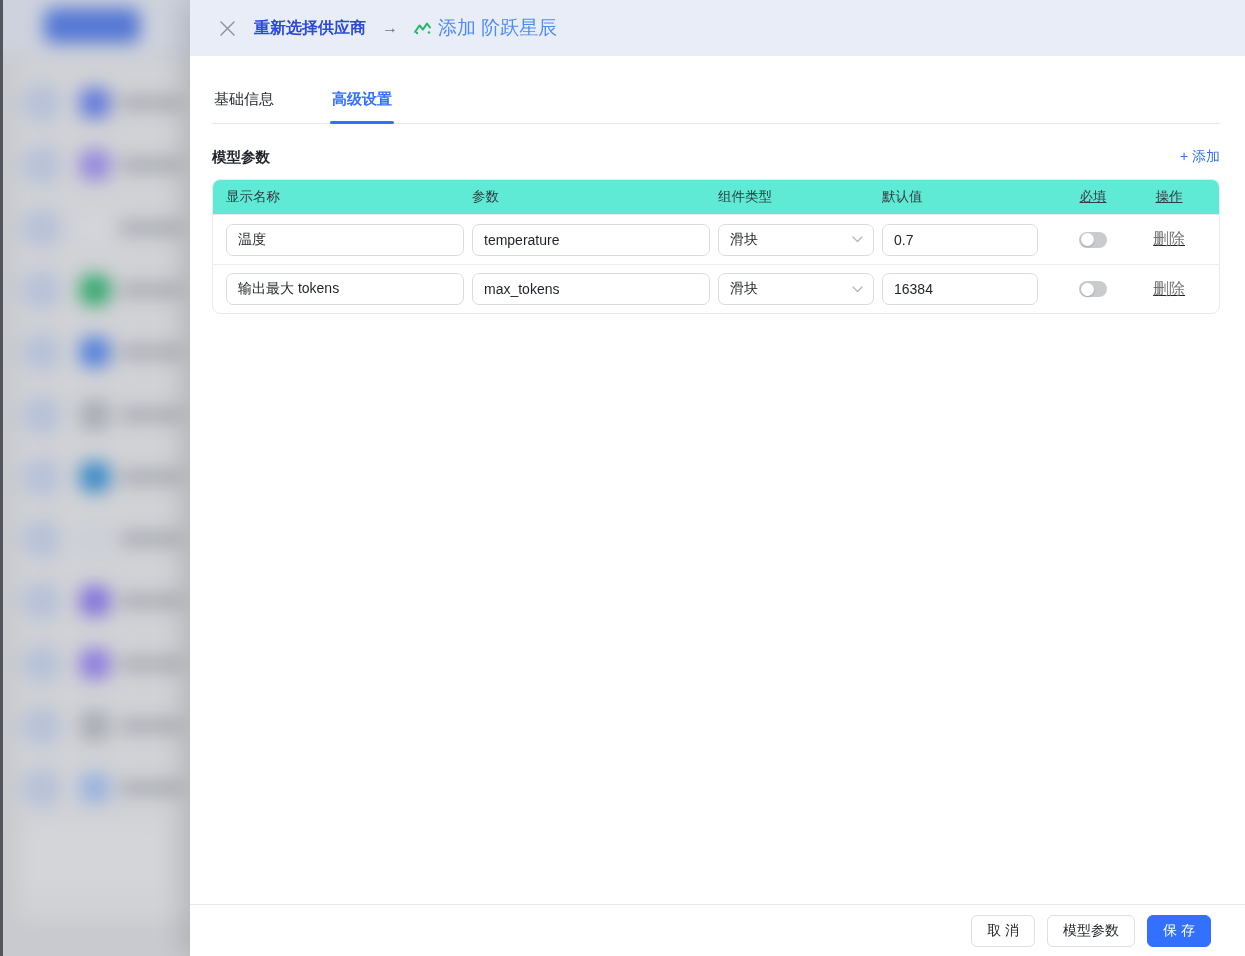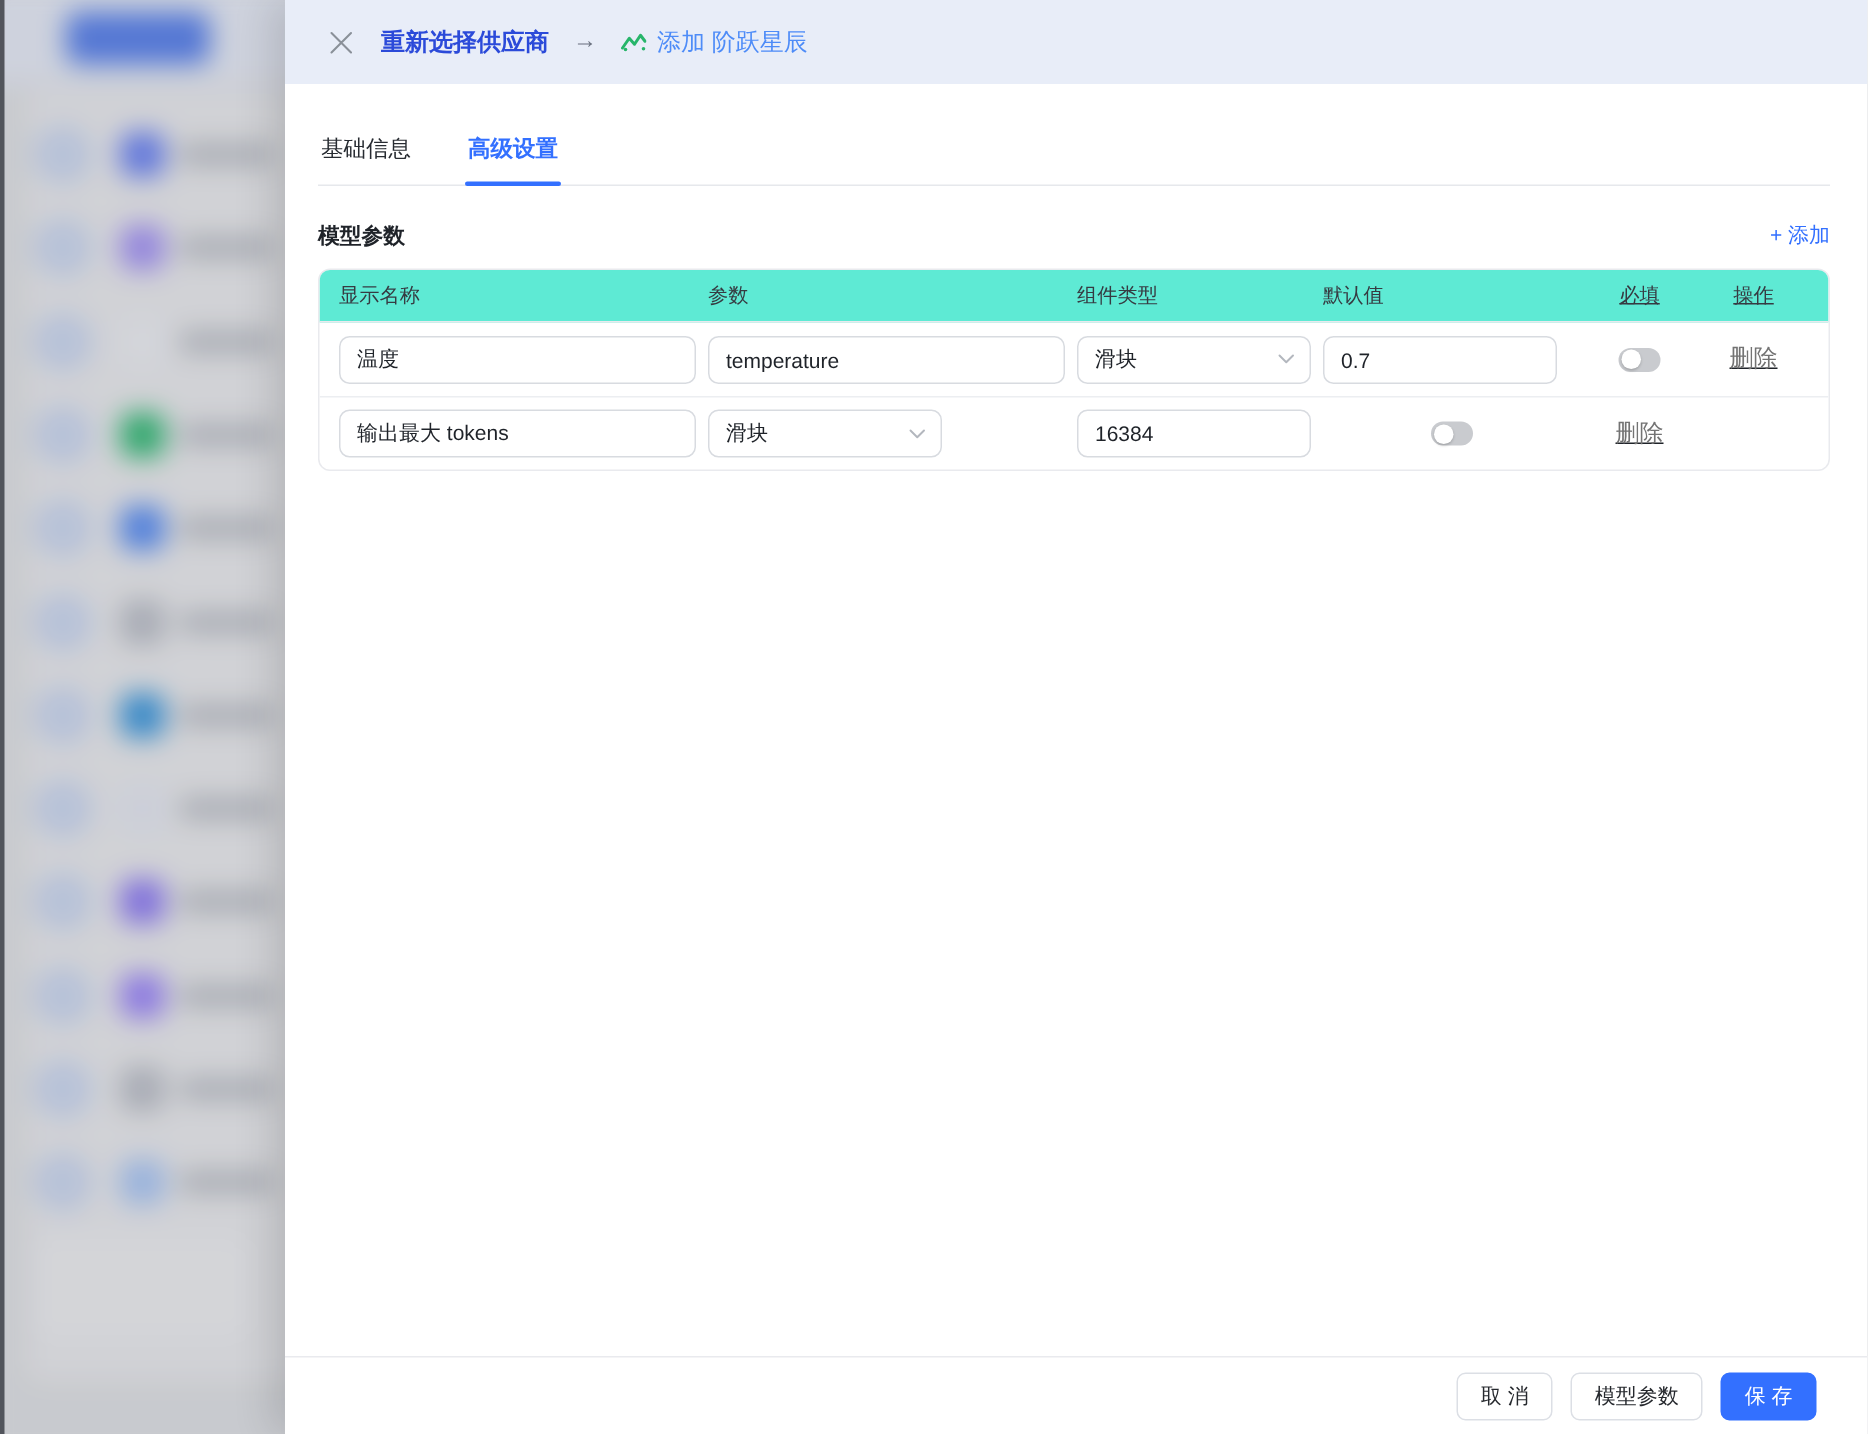--- a/index.html
+++ b/index.html
@@ -38,26 +38,26 @@
 
   
   .drawer-header {
     height: 56px; flex: 0 0 56px; background: #e8edf8;
     display: flex; align-items: center; padding: 0 24px 0 28px; gap: 18px;
   }
   .close-btn { width: 18px; height: 18px; cursor: pointer; color: #8a9099; display: flex; align-items: center; justify-content: center; }
   .hdr-title { font-size: 16px; font-weight: bold; color: #2b4ad9; cursor: pointer; }
   .hdr-arrow { font-size: 16px; color: #6b7280; margin: 0 -2px; }
   .hdr-sub { display: flex; align-items: center; gap: 7px; }
-  .hdr-sub-label { font-size: 16px; color: #4e8cf8; font-weight: 500; }
+  .hdr-sub-label { font-size: 19px; color: #4e8cf8; font-weight: 500; }
 
   
   .drawer-content { flex: 1 1 auto; padding: 30px 25px 0 22px; overflow: hidden; }
 
-  .tabs { display: flex; gap: 34px; border-bottom: 1px solid #e6e8ec; }
+  .tabs { display: flex; gap: 54px; border-bottom: 1px solid #e6e8ec; }
   .tab { font-size: 15px; padding: 4px 2px 14px 2px; cursor: pointer; color: #272b31; position: relative; }
   .tab.active { color: #3370ff; font-weight: bold; }
   .tab.active::after {
     content: ""; position: absolute; left: 0; right: 0; bottom: -1px;
     height: 3px; border-radius: 2px; background: #3370ff;
   }
 
   .section-head { margin-top: 24px; display: flex; align-items: flex-start; justify-content: space-between; }
   .section-title { font-size: 14.5px; font-weight: 600; color: #1f2329; }
   .add-link { font-size: 14px; color: #3370ff; cursor: pointer; }
@@ -249,20 +249,21 @@
               <div class="knob"></div>
             </div>
           </div>
         <div class="td c-center">
             <span class="del-link">删除</span>
           </div>
       </div>
 
       <div class="t-grid t-row">
         <div class="td"><input class="ipt" value="输出最大 tokens" style=""></div>
+        <div class="td"><input class="ipt" value="max_tokens" style=""></div>
         <div class="td">
           <div class="sel">
             <span>滑块</span>
             <span class="chev">
                 <svg width="11" height="7" viewBox="0 0 11 7">
                   <path d="M1 1 L5.5 5.5 L10 1" fill="none" stroke="currentColor" stroke-width="1.3" stroke-linecap="round" stroke-linejoin="round"></path>
                 </svg>
               </span>
           </div>
         </div>

